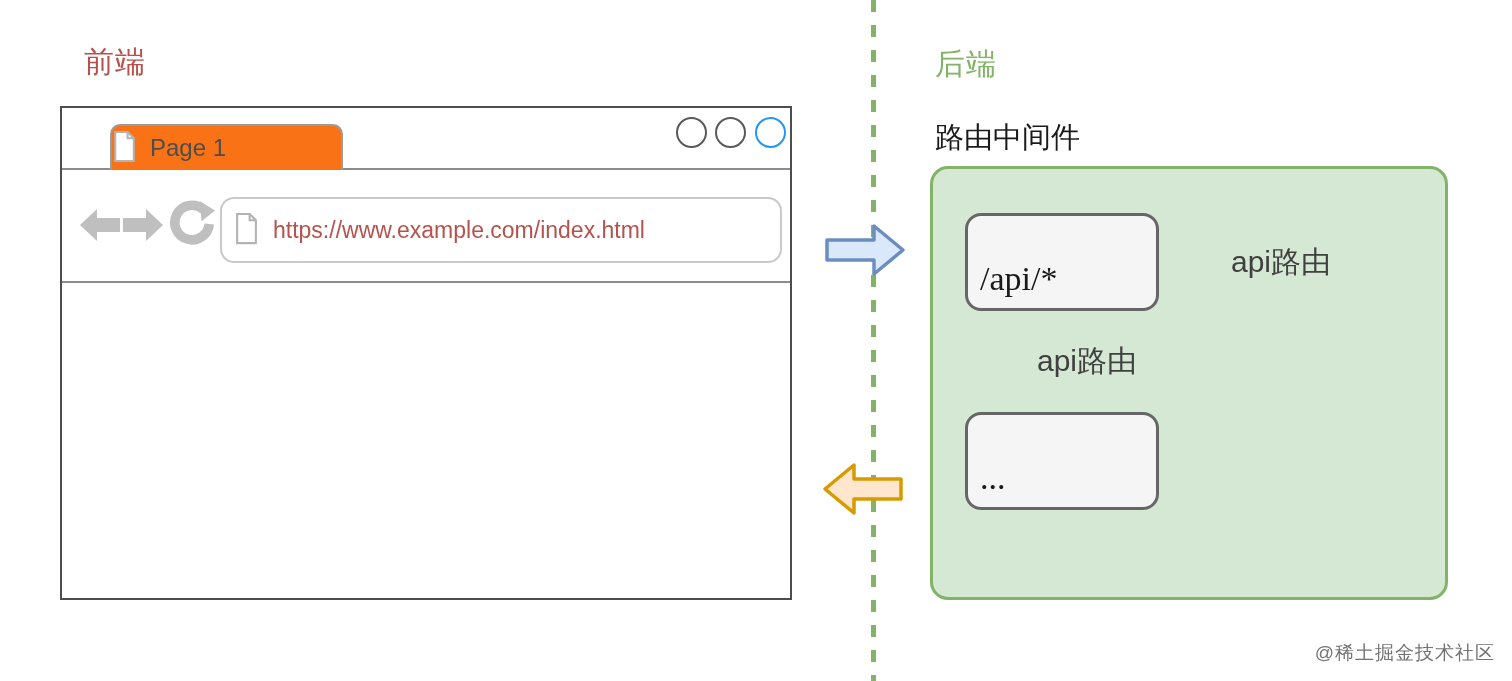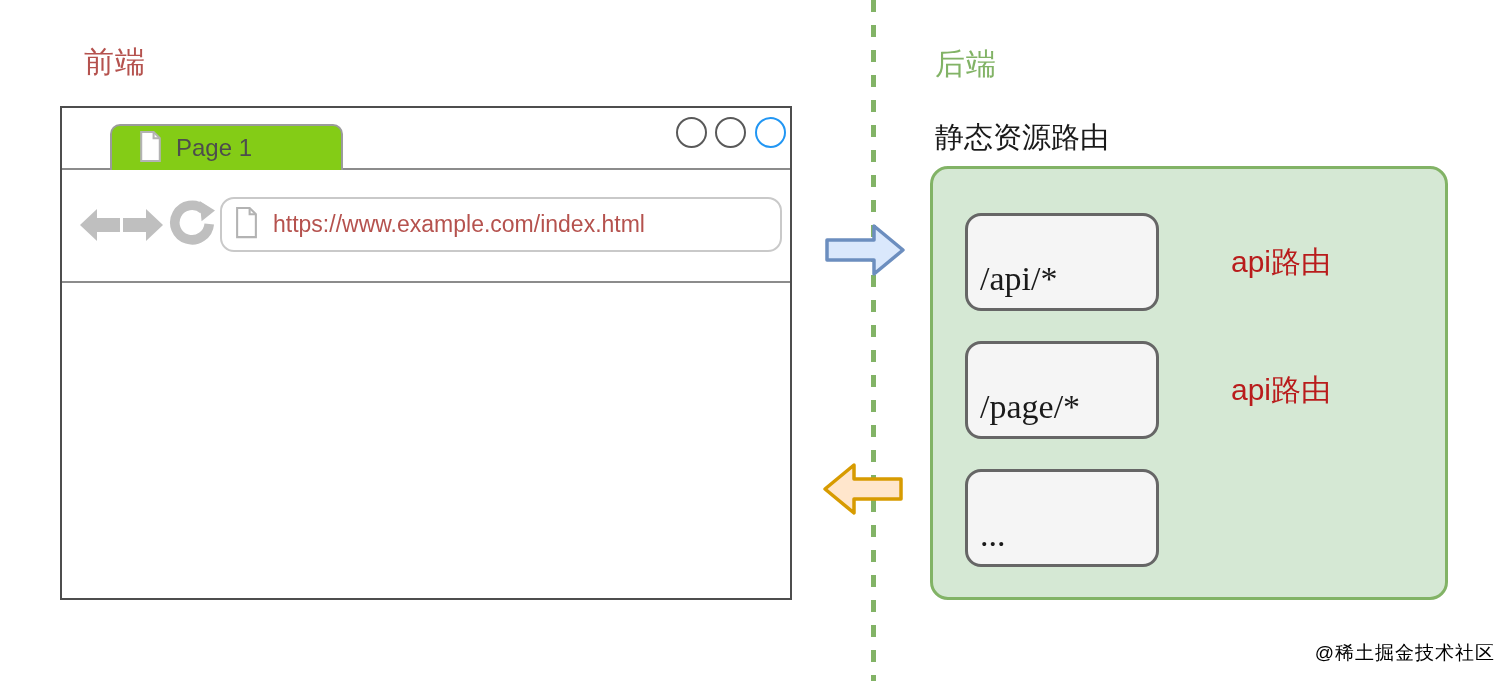--- a/index.html
+++ b/index.html
@@ -17,37 +17,37 @@
   .title-frontend{left:84px;top:42px;color:#B5524E;}
   .title-backend{left:935px;top:44px;color:#82B366;}
   
   .browser{
     position:absolute;left:60px;top:106px;width:732px;height:494px;
     border:2px solid #4D4D4D;background:#fff;box-sizing:border-box;
   }
   .tabrow-line{position:absolute;left:0;top:60px;width:100%;height:2px;background:#8C8C8C;z-index:1;}
   .tab{
     position:absolute;left:48px;top:16px;width:233px;height:46px;z-index:2;
-    background:#84cc16;border:2px solid #9B9B9B;border-bottom:none;
+    background:#f97316;border:2px solid #9B9B9B;border-bottom:none;
     border-radius:10px 10px 0 0;box-sizing:border-box;
-    display:flex;align-items:center;gap:13px;padding-left:26px;
+    display:flex;align-items:center;gap:13px;padding-left:0;
   }
   .tab-title{font-size:24px;color:#4D4D4D;}
   .win-dot{
     position:absolute;top:9px;width:31px;height:31px;border-radius:50%;
     border:2.5px solid #595959;box-sizing:border-box;background:#fff;z-index:2;
   }
   .dot1{left:614px;} .dot2{left:653px;}
   .dot3{left:693px;border-color:#2196F3;}
   .nav-icon{position:absolute;}
   .back-icon{left:18px;top:99px;}
   .forward-icon{left:61px;top:99px;}
   .refresh-icon{left:107px;top:92px;}
   .urlbar{
-    position:absolute;left:158px;top:89px;width:562px;height:55px;
+    position:absolute;left:158px;top:89px;width:562px;height:66px;
     border:2px solid #C9C9C9;border-radius:14px;box-sizing:border-box;
     display:flex;align-items:center;gap:14px;padding-left:12px;background:#fff;
   }
   .url-text{font-size:23px;color:#B5524E;white-space:nowrap;}
   .toolbar-line{position:absolute;left:0;top:173px;width:100%;height:2px;background:#8C8C8C;}
   
   .arrow-right{position:absolute;left:824px;top:221px;z-index:2;}
   .arrow-left{position:absolute;left:822px;top:460px;z-index:2;}
   
   .middleware-title{position:absolute;left:935px;top:118px;font-size:29px;color:#1a1a1a;font-weight:500;}
@@ -59,23 +59,23 @@
   .route-row{display:flex;align-items:center;margin-bottom:30px;}
   .route-box{
     width:194px;height:98px;background:#F5F5F5;border:3.5px solid #666666;
     border-radius:16px;box-sizing:border-box;
     display:flex;align-items:flex-end;padding:0 0 10px 12px;
   }
   .route-pattern{
     font-family:Liberation Serif, serif;
     font-size:34px;color:#1a1a1a;
   }
-  .route-label{margin-left:72px;font-size:30px;color:#b91c1c;}
+  .route-label{margin-left:72px;font-size:30px;color:#404040;}
   
-  .watermark{position:absolute;right:17px;bottom:15px;font-size:19px;color:#000000;letter-spacing:1px;}
+  .watermark{position:absolute;right:17px;bottom:15px;font-size:19px;color:#737373;letter-spacing:1px;}
 </style>
 </head>
 <body>
 
 <div class="divider"></div>
 
 <div class="section-title title-frontend">前端</div>
 <div class="section-title title-backend">后端</div>
 
 <div class="browser">
@@ -129,33 +129,30 @@
   <svg width="82" height="58" viewBox="0 0 82 58">
     <polygon points="3,19 50,19 50,5 79,29 50,53 50,39 3,39" fill="#DAE8FC" stroke="#6C8EBF" stroke-width="3.5" stroke-linejoin="round"></polygon>
   </svg>
 </span>
 <span class="arrow-left">
   <svg width="82" height="58" viewBox="0 0 82 58">
     <polygon points="79,19 32,19 32,5 3,29 32,53 32,39 79,39" fill="#FFE6CC" stroke="#D79B00" stroke-width="3.5" stroke-linejoin="round"></polygon>
   </svg>
 </span>
 
-<div class="middleware-title">静态资源路由</div>
+<div class="middleware-title">路由中间件</div>
 
 <div class="panel">
   <div class="route-row">
     <div class="route-box">
       <span class="route-pattern">/api/*</span>
     </div>
     <span class="route-label">api路由</span>
   </div>
   <div class="route-row">
-    <div class="route-box">
-      <span class="route-pattern">/page/*</span>
-    </div>
     <span class="route-label">api路由</span>
   </div>
   <div class="route-row">
     <div class="route-box">
       <span class="route-pattern">...</span>
     </div>
     <span class="route-label"></span>
   </div>
 </div>
 

